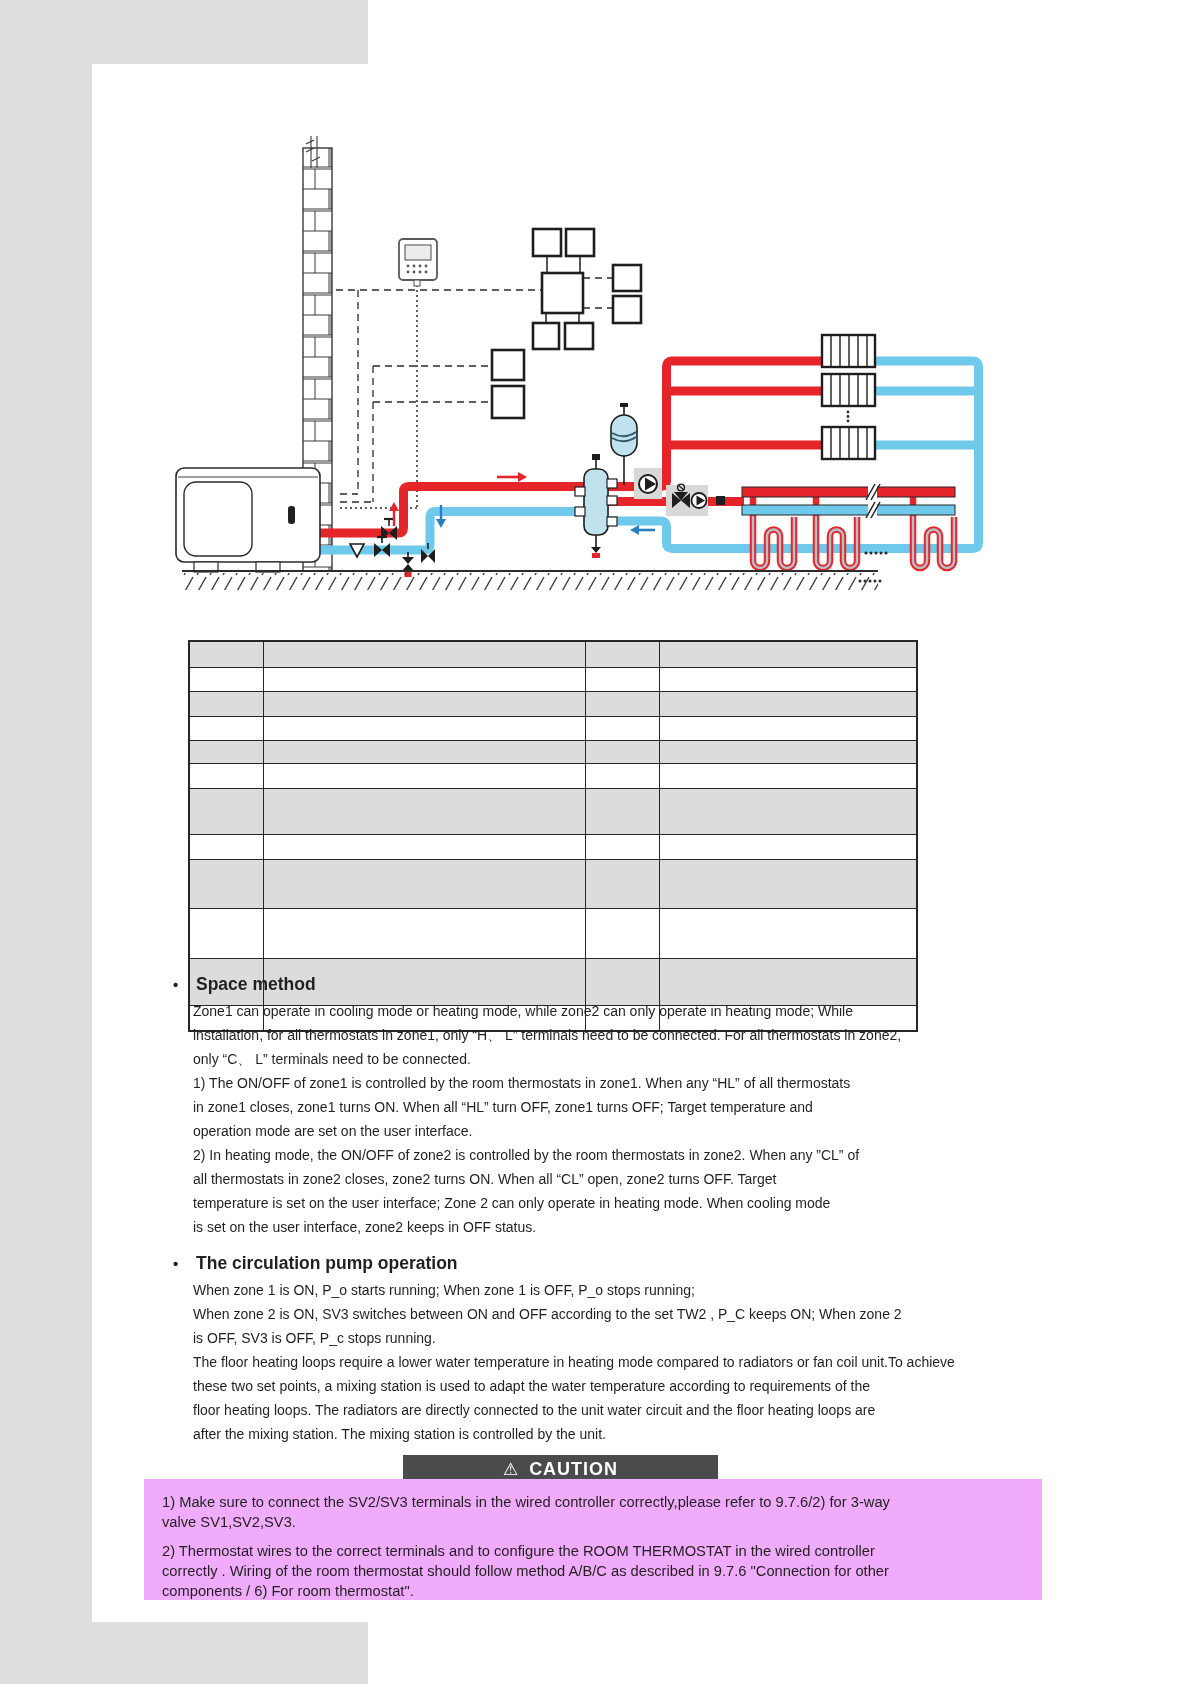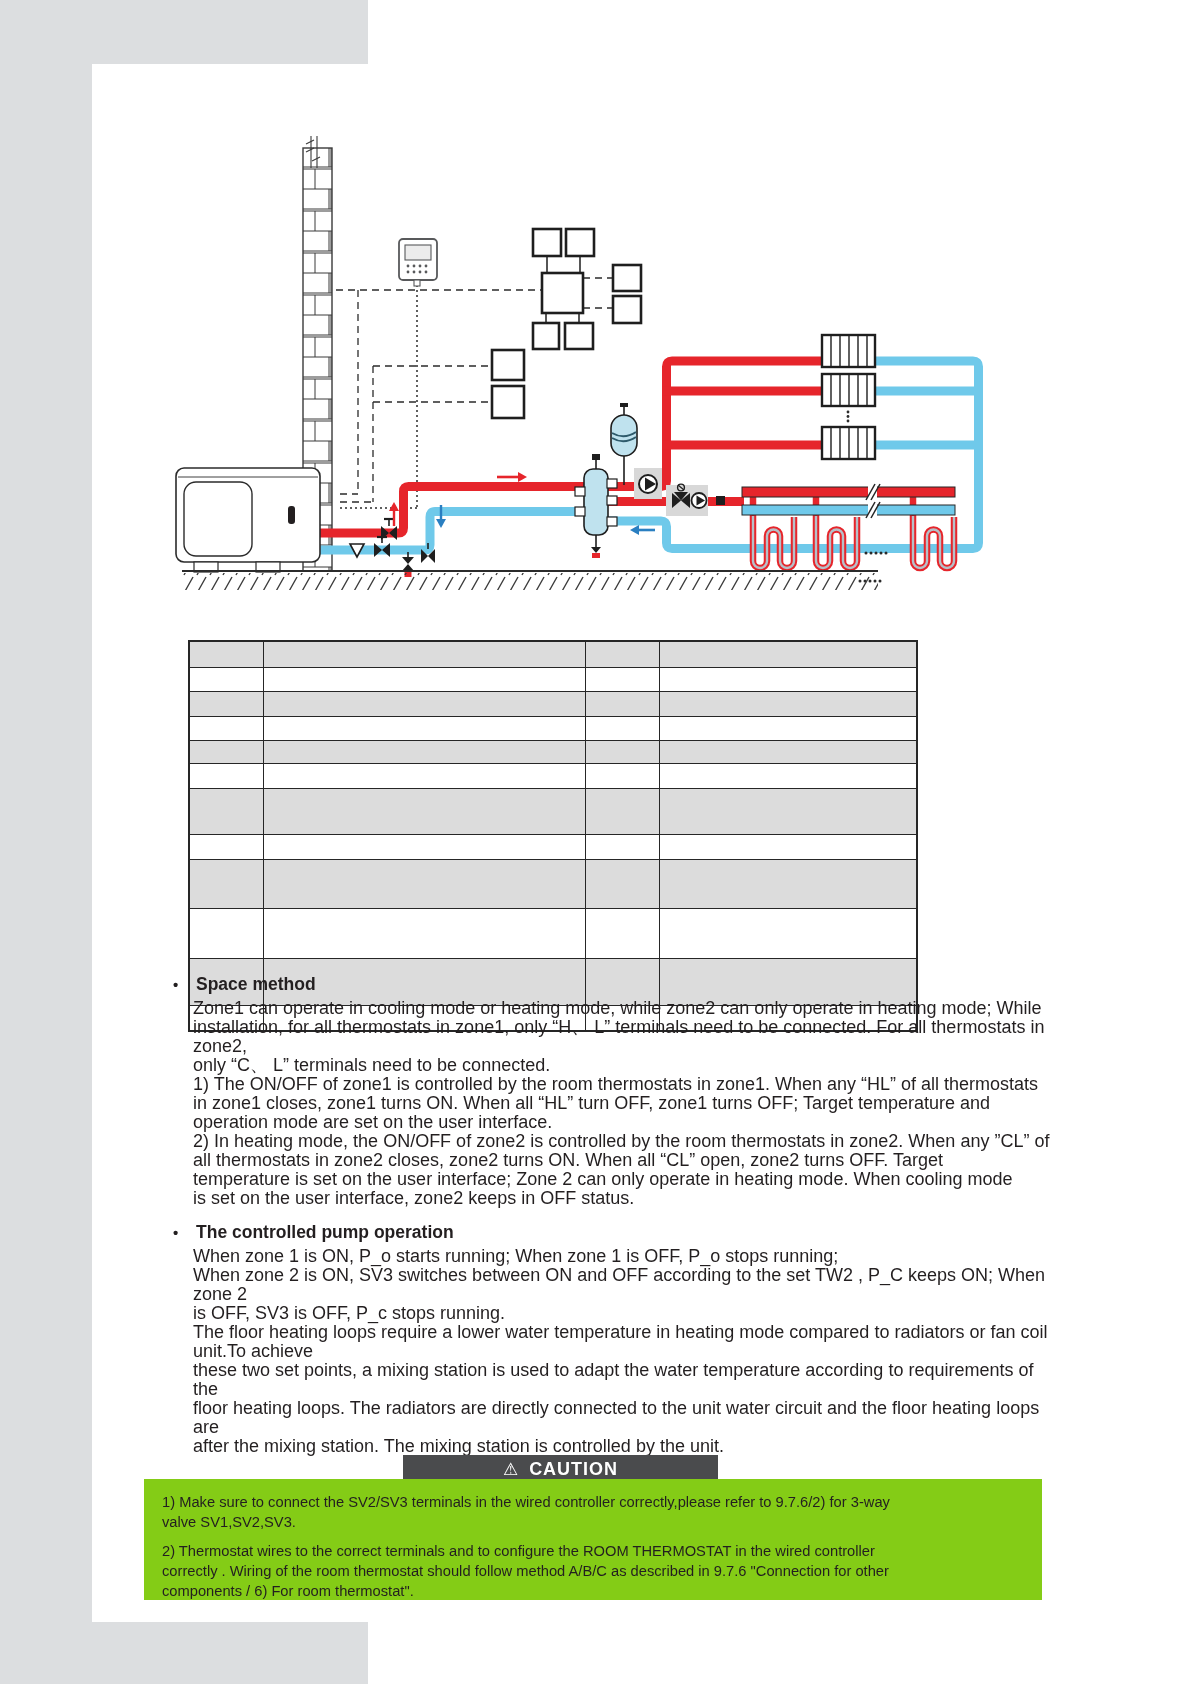--- a/index.html
+++ b/index.html
@@ -18,30 +18,30 @@
     position:absolute;left:188px;top:640px;width:728px;height:390px;
     border-collapse:collapse;table-layout:fixed;border:2px solid #262626;
   }
   table.legend td{border:1.4px solid #262626;padding:0;}
   tr.shaded td{background:#dcdcdc;}
 
   .text-block{position:absolute;left:170px;top:972px;width:880px;}
   .section{margin-bottom:12px;}
   .sec-title{font-size:17.5px;font-weight:bold;line-height:24px;display:flex;align-items:baseline;}
   .bullet{font-size:15px;width:23px;text-align:left;padding-left:3px;}
-  .sec-body{font-size:18px;line-height:19px;padding-left:23px;white-space:pre-line;margin-top:2px;}
+  .sec-body{font-size:14px;line-height:24px;padding-left:23px;white-space:pre-line;margin-top:2px;}
 
   .caution-banner{
     position:absolute;left:403px;top:1455px;width:315px;height:28px;background:#4a4b4d;
     color:#ffffff;display:flex;align-items:center;justify-content:center;gap:10px;
     font-size:18px;font-weight:bold;letter-spacing:1px;
   }
   .caution-banner .tri{font-weight:normal;font-size:17px;line-height:1;}
   .caution-box{
-    position:absolute;left:144px;top:1479px;width:898px;height:121px;background:#84cc16;
+    position:absolute;left:144px;top:1479px;width:898px;height:121px;background:#f0abfc;
     box-sizing:border-box;padding:13px 18px;
   }
   .caution-item{font-size:14.7px;line-height:20px;white-space:pre-line;margin-bottom:9px;}
 </style>
 </head>
 <body>
 
 <div class="gray-strip-left"></div>
 <div class="gray-band-top"></div>
 <div class="gray-band-bottom"></div>
@@ -389,21 +389,21 @@
 in zone1 closes, zone1 turns ON. When all “HL” turn OFF, zone1 turns OFF; Target temperature and
 operation mode are set on the user interface.
 2) In heating mode, the ON/OFF of zone2 is controlled by the room thermostats in zone2. When any ”CL” of
 all thermostats in zone2 closes, zone2 turns ON. When all “CL” open, zone2 turns OFF. Target
 temperature is set on the user interface; Zone 2 can only operate in heating mode. When cooling mode
 is set on the user interface, zone2 keeps in OFF status.</div>
   </div>
   <div class="section">
     <div class="sec-title">
       <span class="bullet">•</span>
-      <span>The controlled pump operation</span>
+      <span>The circulation pump operation</span>
     </div>
     <div class="sec-body">When zone 1 is ON, P_o starts running; When zone 1 is OFF, P_o stops running;
 When zone 2 is ON, SV3 switches between ON and OFF according to the set TW2 , P_C keeps ON; When zone 2
 is OFF, SV3 is OFF, P_c stops running.
 The floor heating loops require a lower water temperature in heating mode compared to radiators or fan coil unit.To achieve
 these two set points, a mixing station is used to adapt the water temperature according to requirements of the
 floor heating loops. The radiators are directly connected to the unit water circuit and the floor heating loops are
 after the mixing station. The mixing station is controlled by the unit.</div>
   </div>
 </div>

